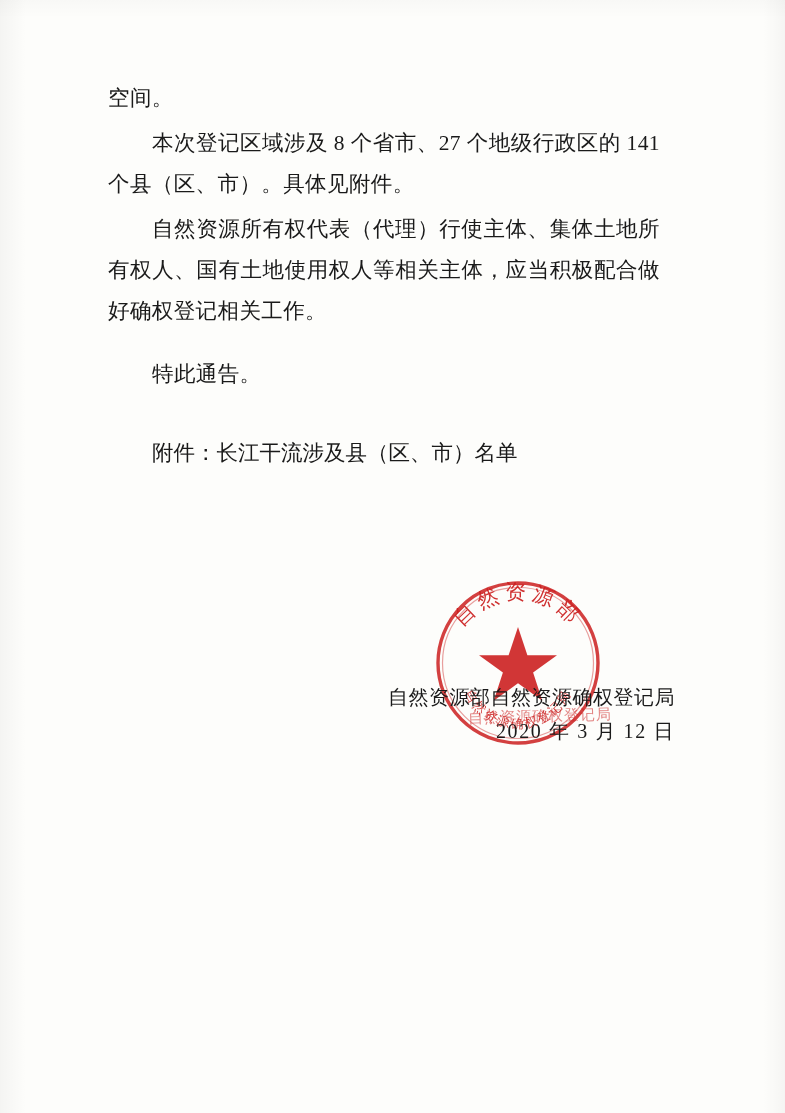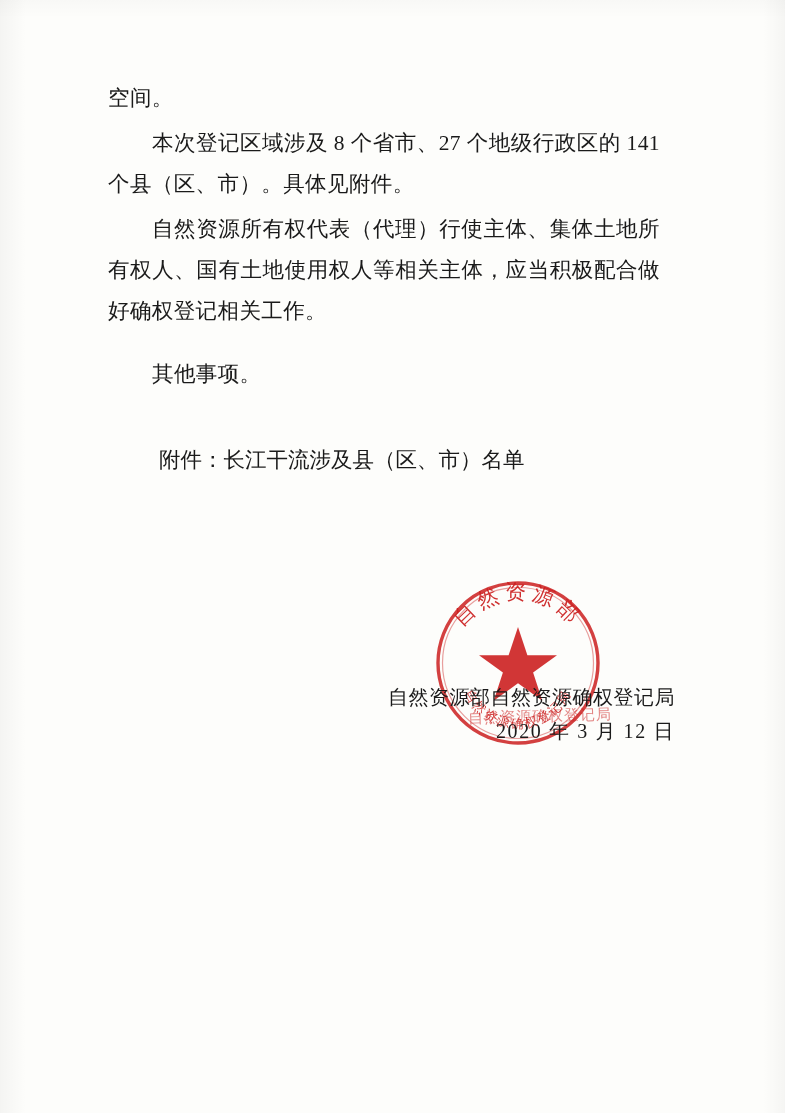--- a/index.html
+++ b/index.html
@@ -49,21 +49,21 @@
     text-indent: 44px;
     margin: 6px 0 2px 0;
     font-family: "Liberation Sans", "DejaVu Sans", sans-serif;
   }
   .spacer-sm { height: 18px; }
   .spacer-md { height: 34px; }
   .attachment {
     font-size: 21.5px;
     line-height: 41px;
     text-indent: 44px;
-    margin: 7px;
+    margin: 0;
   }
 
   
   .sign-block {
     position: absolute;
     right: 110px;
     top: 680px;
     text-align: right;
     font-size: 20px;
     line-height: 34px;
@@ -111,21 +111,21 @@
 
     <p class="para">空间。</p>
 
     <p class="para indent">本次登记区域涉及 8 个省市、27 个地级行政区的 141 个县（区、市）。具体见附件。</p>
 
 
     <p class="para indent">自然资源所有权代表（代理）行使主体、集体土地所有权人、国有土地使用权人等相关主体，应当积极配合做好确权登记相关工作。</p>
 
     <div class="spacer-sm"></div>
 
-    <p class="para indent">其他事项。</p>
+    <p class="para indent">特此通告。</p>
 
     <div class="spacer-md"></div>
 
     <p class="attachment">附件：长江干流涉及县（区、市）名单</p>
   </div>
 
   <div class="seal">
     <svg width="176" height="176" viewBox="0 0 176 176" aria-hidden="true">
       <g fill="none" stroke="#cc2020" stroke-width="3.4" opacity="0.85">
         <circle cx="88" cy="88" r="80"></circle>

